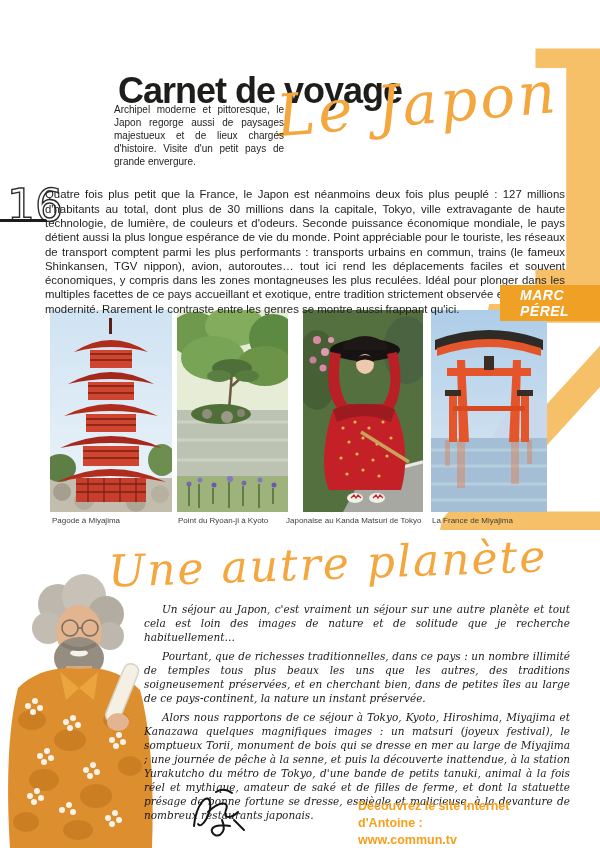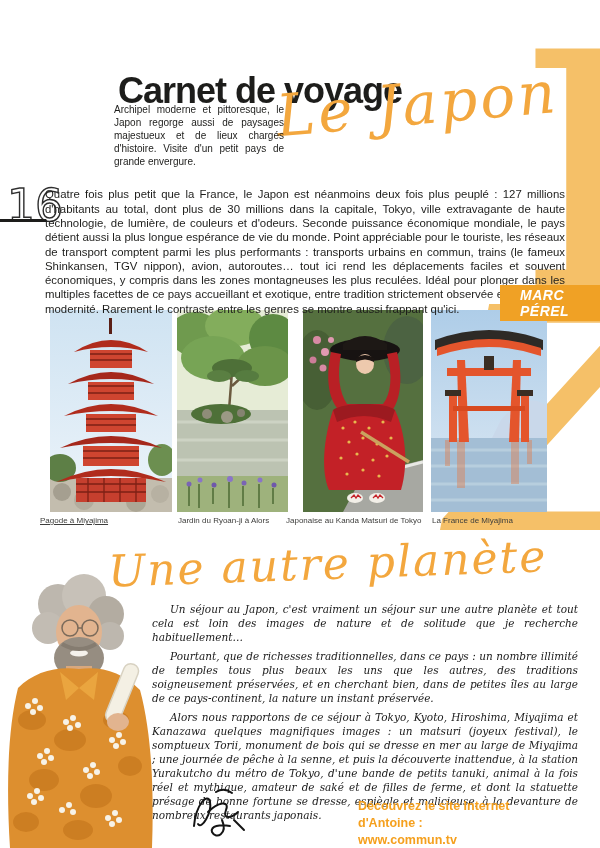--- a/index.html
+++ b/index.html
@@ -31,21 +31,21 @@
   .author-badge{left:500px;top:285px;background:#f0a125;color:#fff;font-size:14px;font-weight:700;
                 font-style:italic;padding:2px 20px;letter-spacing:.5px;z-index:4;}
 
   
   .photo{position:absolute;top:310px;height:202px;z-index:2;}
   .photo svg{display:block;width:100%;height:100%;}
   .caption{position:absolute;top:516px;font-size:8px;color:#3d3d3b;z-index:3;}
 
   
   .antoine-photo{left:0;top:570px;width:160px;height:278px;z-index:2;}
-  .hand{left:152px;top:602px;width:426px;font-family:"DejaVu Serif",serif;font-style:italic;
+  .hand{left:144px;top:602px;width:426px;font-family:"DejaVu Serif",serif;font-style:italic;
         font-size:10.5px;line-height:14px;color:#191919;text-align:justify;z-index:3;}
   .hand p{margin:0 0 5px;text-indent:18px;}
   .signature{left:186px;top:786px;width:70px;height:58px;z-index:3;}
   .cta{left:358px;top:798px;width:212px;color:#f5a01e;font-weight:700;font-size:12.5px;
        line-height:17px;z-index:3;}
 </style>
 </head>
 <body>
 
 <div class="page">
@@ -199,22 +199,22 @@
       <path d="M26 50 L34 50 L38 132 L28 132 Z" fill="#e4552c"></path>
       <path d="M82 50 L90 50 L88 132 L78 132 Z" fill="#e4552c"></path>
       <path d="M14 86 L30 86 L30 80 L14 80 Z" fill="#3a2e24"></path>
       <rect x="18" y="86" width="8" height="46" fill="#e4552c"></rect>
       <path d="M86 86 L102 86 L102 80 L86 80 Z" fill="#3a2e24"></path>
       <rect x="90" y="86" width="8" height="46" fill="#e4552c"></rect>
       <rect x="22" y="96" width="72" height="5" fill="#d8491f"></rect>
     </svg>
   </div>
 
-  <div class="caption" style="left:40px;text-decoration:underline;">Pagode à Miyajima</div>
-  <div class="caption" style="left:178px;">Jardin du Ryoan-ji à Alors</div>
+  <div class="caption" style="left:52px;">Pagode à Miyajima</div>
+  <div class="caption" style="left:178px;">Point du Ryoan-ji à Kyoto</div>
   <div class="caption" style="left:286px;">Japonaise au Kanda Matsuri de Tokyo</div>
   <div class="caption" style="left:432px;">La France de Miyajima</div>
 
   <div class="abs script script-planete">Une autre planète</div>
 
   <div class="abs antoine-photo">
     <svg viewBox="0 0 160 278" preserveAspectRatio="none">
       <rect width="160" height="278" fill="#ffffff"></rect>
       <circle cx="58" cy="34" r="20" fill="#bdb7ae"></circle>
         <circle cx="84" cy="26" r="22" fill="#c7c1b8"></circle>

